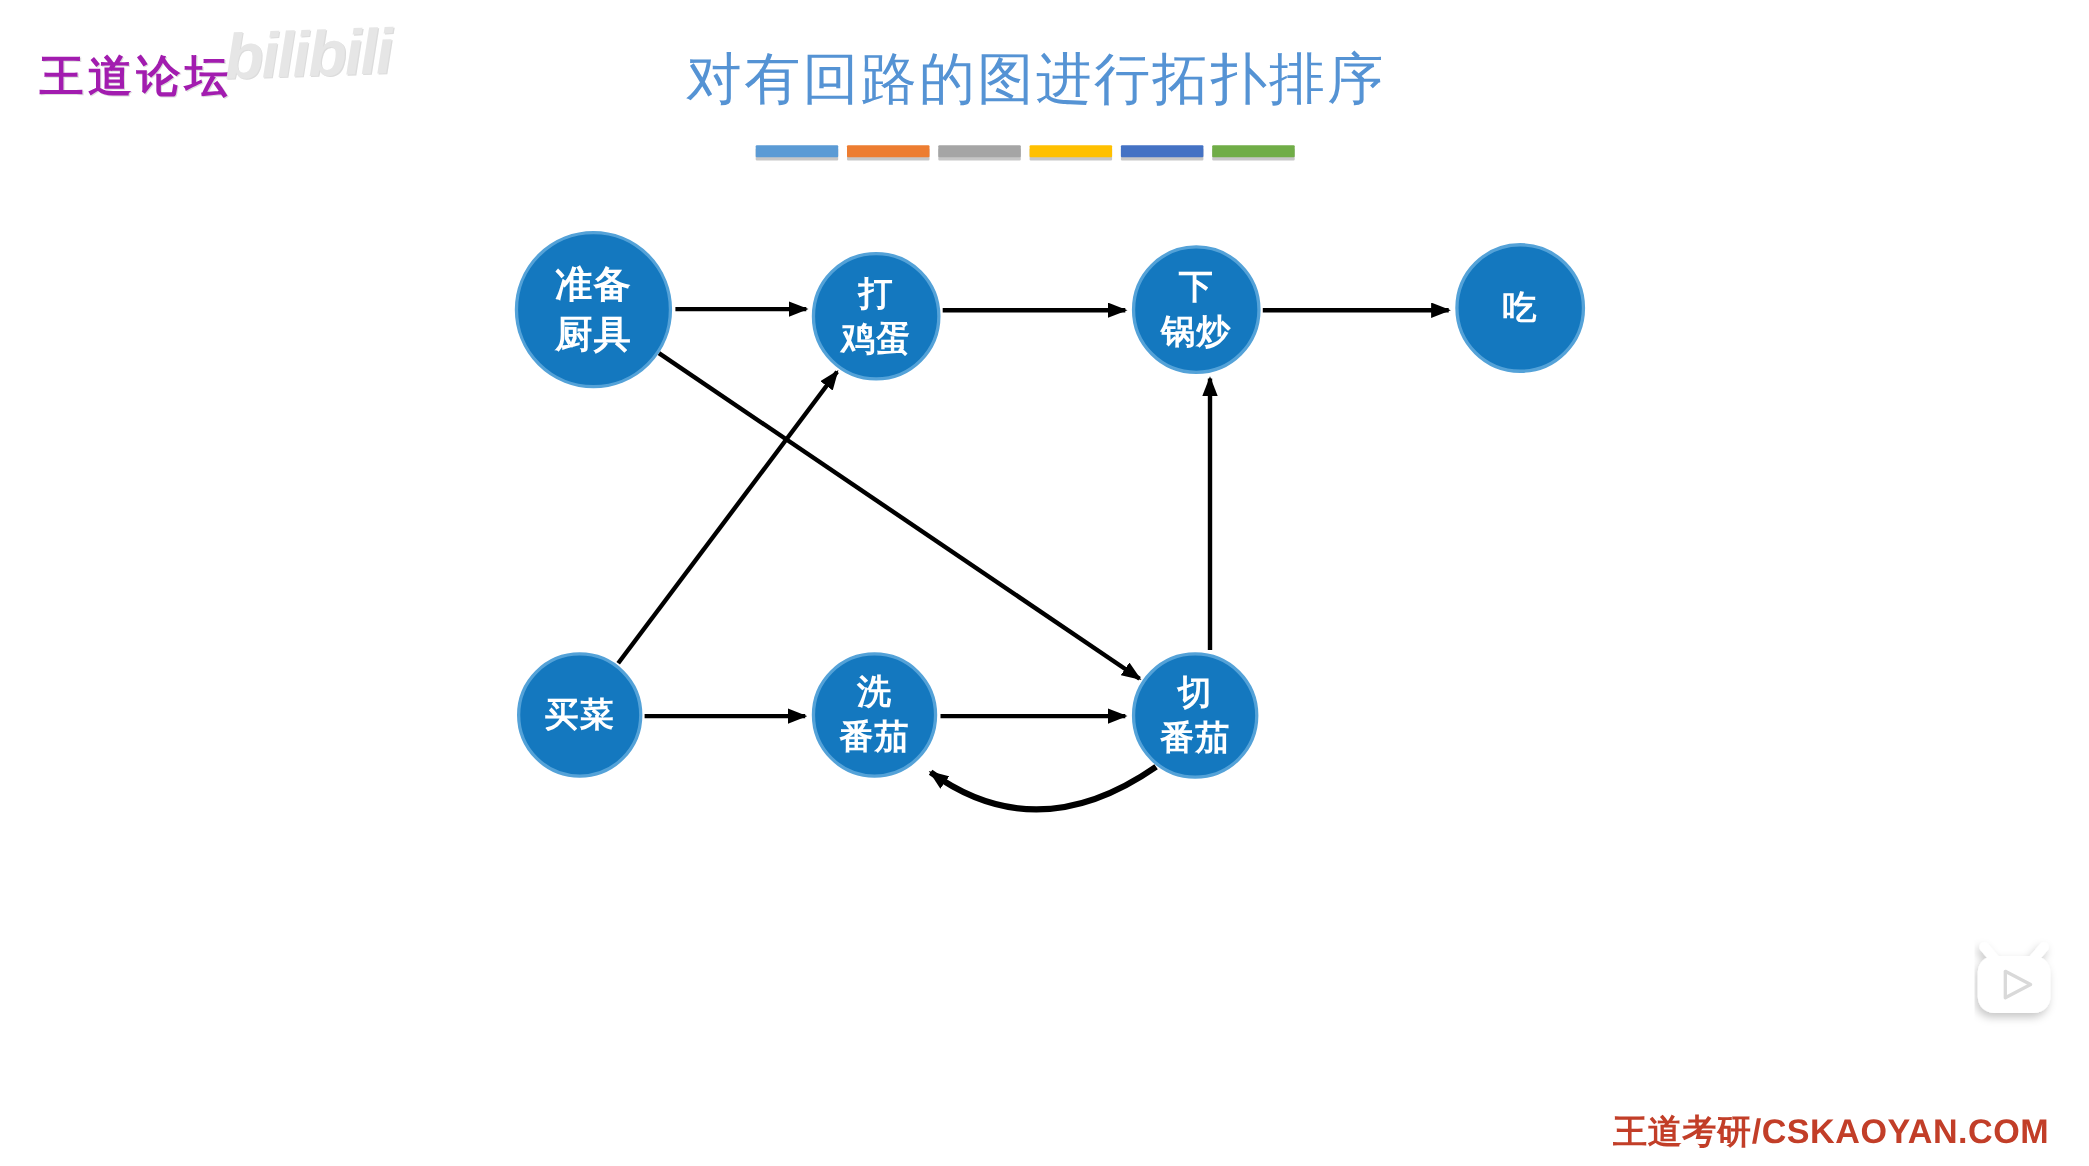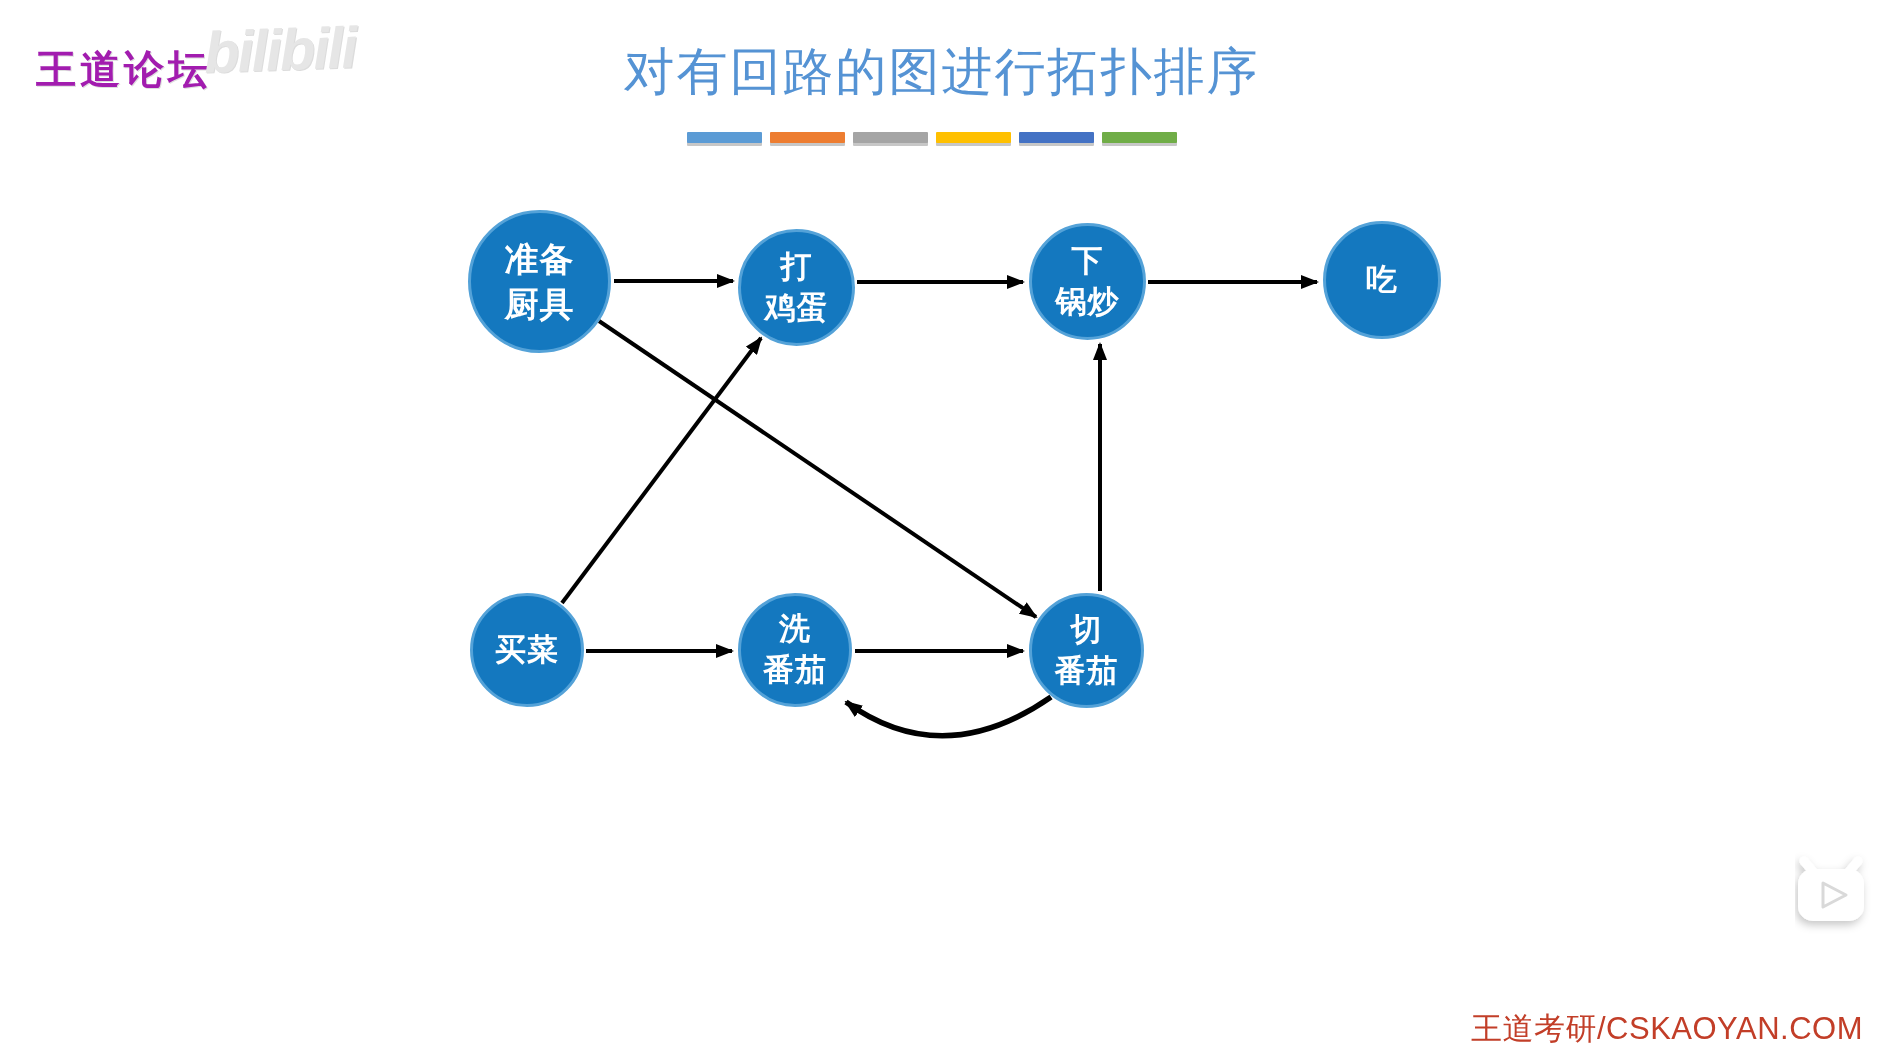--- a/index.html
+++ b/index.html
@@ -54,21 +54,21 @@
   #node-eat    {left:1323px;top:221px;width:118px;height:118px;font-size:31px;}
   #node-buy    {left:470px;top:593px;width:114px;height:114px;font-size:31px;font-family:Liberation Serif, serif;}
   #node-wash   {left:738px;top:593px;width:114px;height:114px;font-size:31px;}
   #node-cut    {left:1029px;top:593px;width:115px;height:115px;font-size:31px;}
 
   .edges{position:absolute;left:0;top:0;pointer-events:none;}
 
   
   .brand{
     position:absolute;right:36px;top:1008px;
-    font-size:31px;font-weight:normal;letter-spacing:0.5px;
+    font-size:31px;font-weight:bold;letter-spacing:0.5px;
     color:#c23e28;white-space:nowrap;
   }
   .play-icon{
     position:absolute;left:1795px;top:852px;width:76px;height:86px;
   }
 </style>
 </head>
 <body>
 
 <div class="wm-wangdao">王道论坛</div>

